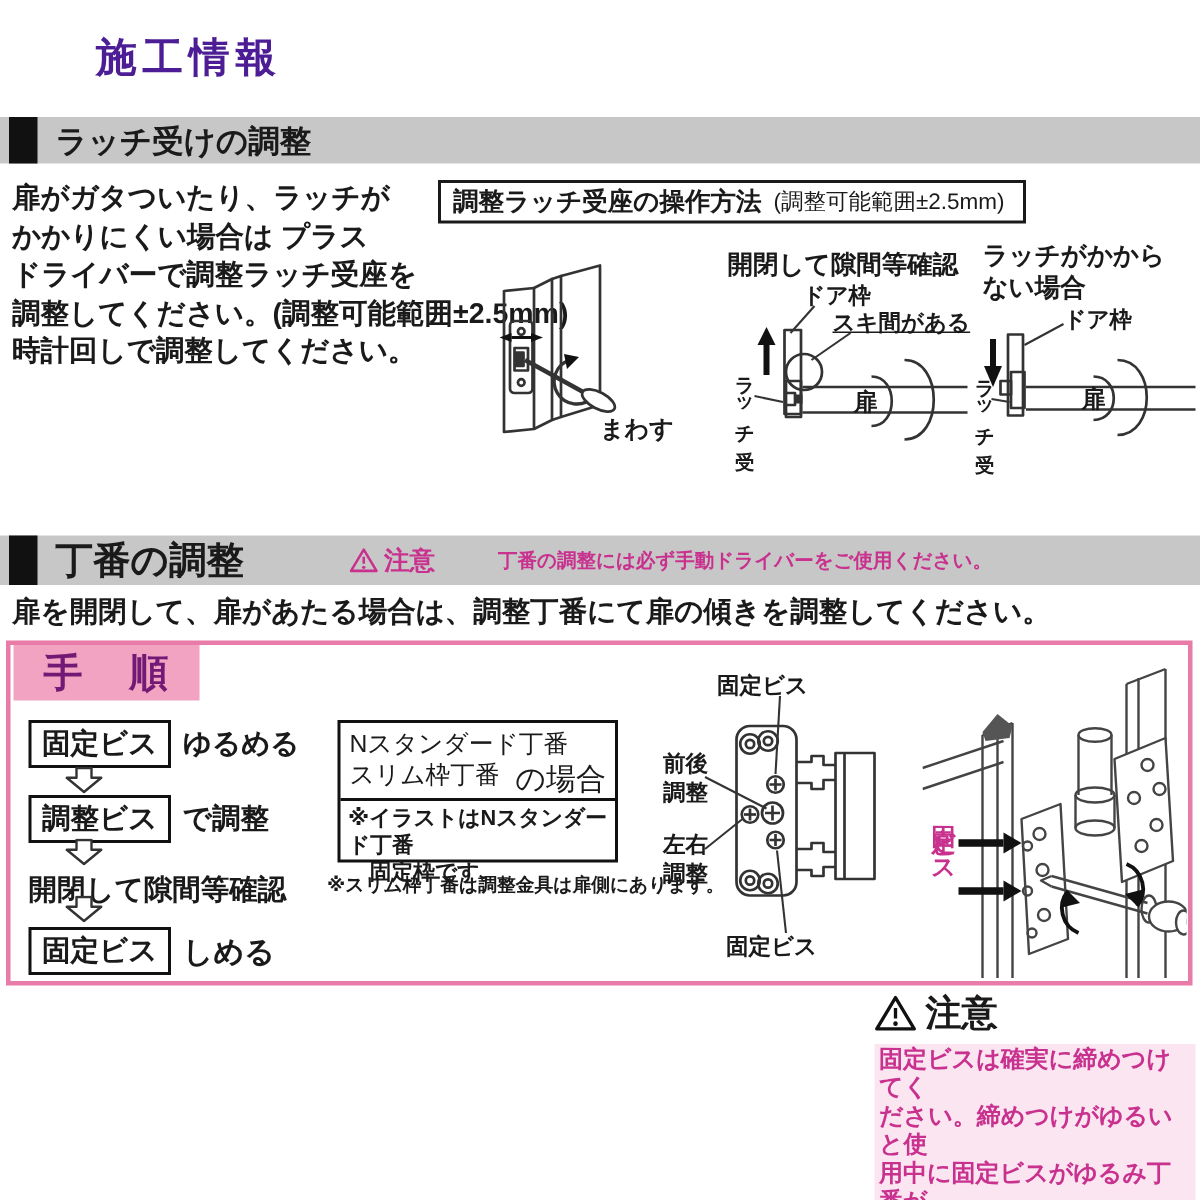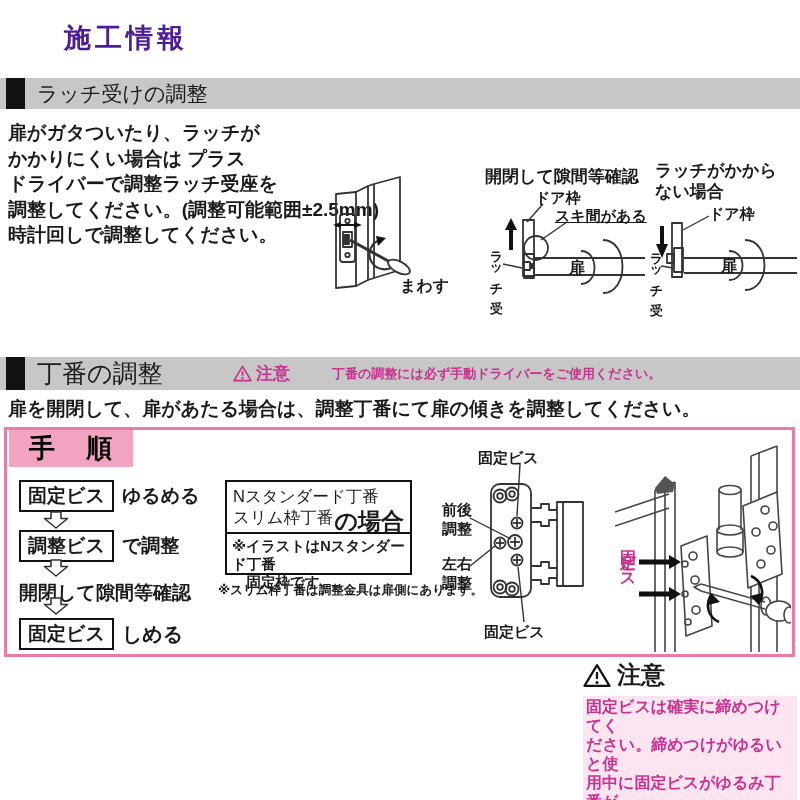--- a/index.html
+++ b/index.html
@@ -6,49 +6,49 @@
   html,body { background:#fff; }
   body { font-family:"Liberation Sans","DejaVu Sans",sans-serif; color:#1a1a1a; }
   .page { position:relative; width:800px; height:800px; background:#fff; overflow:hidden; }
   .abs { position:absolute; }
   .pre { white-space:pre-line; }
 
   .page-title { left:64px; top:20px; font-size:27px; font-weight:600; color:#4c1d95; letter-spacing:4px; }
 
   .section-bar { left:0; width:800px; background:var(--bar-gray,#c7c7c7); }
   .bar-square { position:absolute; left:6px; top:0; width:19px; height:100%; background:#111; }
-  .bar-title { position:absolute; left:37px; top:0; height:100%; display:flex; align-items:center; font-weight:400; }
+  .bar-title { position:absolute; left:37px; top:0; height:100%; display:flex; align-items:center; font-weight:700; }
   .bar-caution { position:absolute; left:233px; top:0; height:100%; display:flex; align-items:center; gap:4px; color:var(--accent-magenta,#c9318f); font-weight:700; font-size:17px; }
   .caution-note { position:absolute; left:322px; top:0; height:100%; display:flex; align-items:center; color:var(--accent-magenta,#c9318f); font-weight:700; font-size:13px;margin-left:10px; }
 
   .intro-text { font-size:19px; font-weight:700; line-height:25.5px; }
 
   .method-box { left:292px; top:120px; width:392px; height:29px; border:2.5px solid #1a1a1a; display:flex; align-items:center; gap:8px; padding-left:8px; background:#fff; }
   .method-title { font-size:17px; font-weight:700; }
   .method-note { font-size:15px; font-weight:400; }
 
   .case-title { font-size:17px; font-weight:700; line-height:21px; }
   .small-label { font-size:15px; font-weight:600; line-height:19px; }
   .tiny-label { font-size:13px; font-weight:600; }
   .door-label { font-size:16px; font-weight:700; }
   .vtext { writing-mode:vertical-rl; text-orientation:upright; letter-spacing:1px; }
   .ill-label { font-size:16px; font-weight:700; }
 
   .pink-box { left:4px; top:427px; width:791px; height:230px; border:3px solid var(--pink-border,#e87ba8); background:#fff; }
-  .proc-title { left:2px; top:0; width:124px; height:37px; background:var(--procedure-bg,#f2a3c2); font-size:26px; font-weight:700; letter-spacing:12px; padding-left:20px; line-height:37px; color:#000000; }
+  .proc-title { left:2px; top:0; width:124px; height:37px; background:var(--procedure-bg,#f2a3c2); font-size:26px; font-weight:700; letter-spacing:12px; padding-left:20px; line-height:37px; color:#701a75; }
   .step-row { display:flex; align-items:center; }
   .step-box { border:2.5px solid #111; padding:1px 7px; font-size:19px; font-weight:700; background:#fff; }
   .step-text { font-size:19px; font-weight:700; margin-left:8px; }
   .step-text.plain { margin-left:0; }
   .step-text.strong { font-size:20px; font-weight:800; }
 
   .type-box { left:218px; top:50px; width:187px; height:95px; border:2.5px solid #111; background:#fff; }
   .type-top { position:relative; height:50px; padding:4px 6px 0 6px; }
   .type-line { font-size:16.5px; font-weight:400; line-height:21px; }
-  .type-suffix { position:absolute; right:6px; top:24px; font-size:23px; font-weight:700; }
+  .type-suffix { position:absolute; right:6px; top:24px; font-size:20px; font-weight:400; }
   .type-note { border-top:2.5px solid #111; padding:3px 5px; font-size:14.5px; font-weight:700; line-height:18px; }
   .slim-note { font-size:12.5px; font-weight:700; }
 
   .magenta-v { color:var(--accent-magenta,#c9318f); font-size:16px; font-weight:700; letter-spacing:2px; }
 
   .warn-header { left:583px; top:659px; display:flex; align-items:center; gap:6px; }
   .warn-word { font-size:24px; font-weight:800; }
   .warn-body { left:583px; top:696px; width:214px; background:var(--warning-bg,#fae5f0); color:var(--accent-magenta,#c9318f); font-size:16px; font-weight:700; line-height:19px; padding:1px 3px; }
 
   svg { display:block; }
@@ -65,20 +65,24 @@
     <div class="bar-square"></div>
     <div class="bar-title" style="font-size:21px;">ラッチ受けの調整</div>
   </div>
 
   <div class="abs intro-text pre" style="left:8px;top:120px;">扉がガタついたり、ラッチが
 かかりにくい場合は プラス
 ドライバーで調整ラッチ受座を
 調整してください。(調整可能範囲±2.5mm)
 時計回しで調整してください。</div>
 
+  <div class="abs method-box">
+    <span class="method-title">調整ラッチ受座の操作方法</span>
+    <span class="method-note">(調整可能範囲±2.5mm)</span>
+  </div>
 
   <div class="abs" style="left:328px;top:176px;width:154px;height:158px;">
     <svg class="abs line-art" style="left:0;top:0;" width="154" height="158" viewBox="0 0 154 158">
       <g fill="none" stroke="#333" stroke-width="1.8" stroke-linejoin="round">
         <path d="M8 18 L8 112 L28 110 L28 16 Z"></path>
         <path d="M28 16 L40 10 L40 104 L28 110"></path>
         <path d="M40 10 L46 8 L46 102 L40 104"></path>
         <path d="M46 8 L72 1 L72 94 L46 102"></path>
         <rect x="12" y="38" width="15" height="48" rx="3"></rect>
         <circle cx="19.5" cy="45" r="2.2"></circle>

